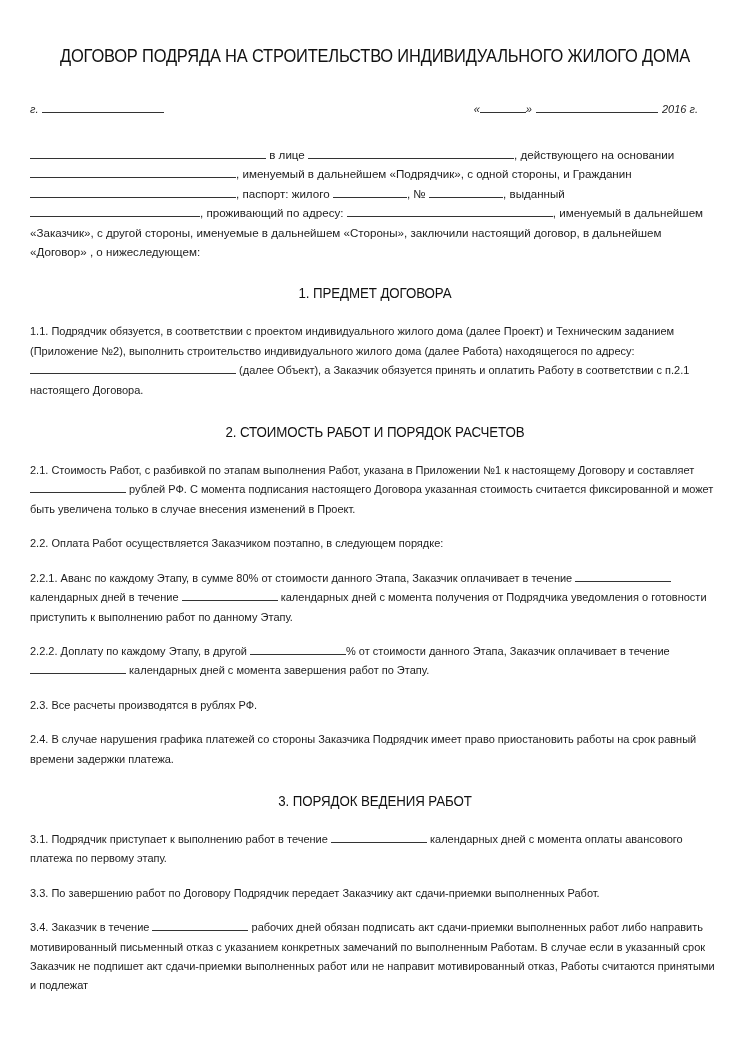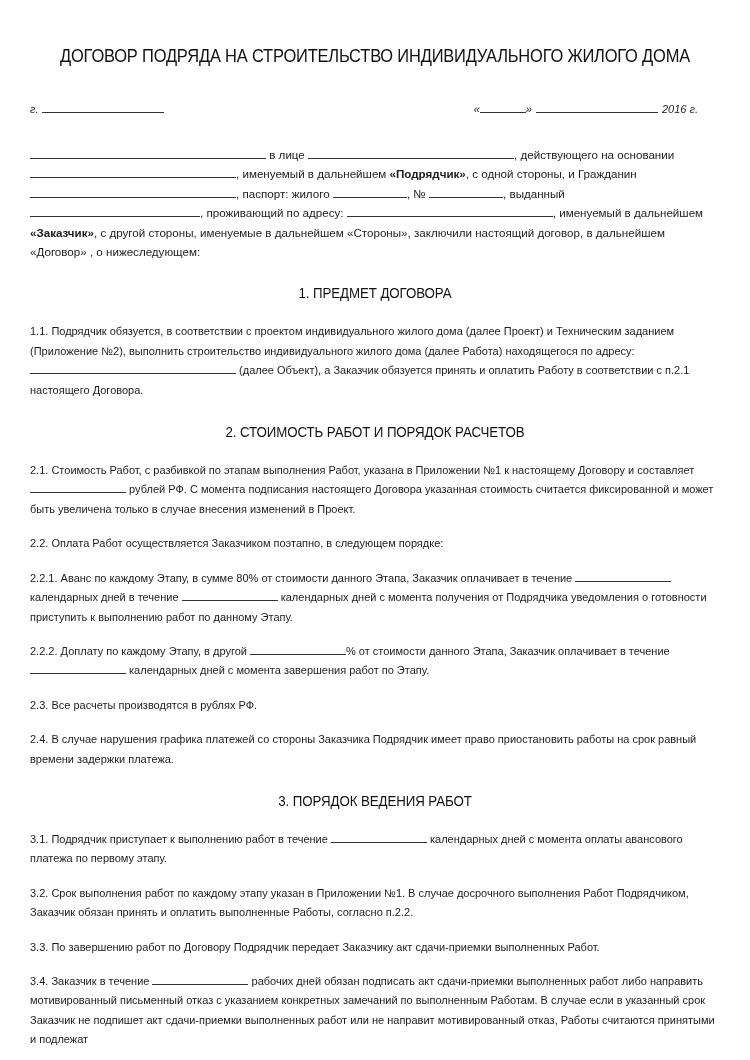--- a/index.html
+++ b/index.html
@@ -81,21 +81,21 @@
   .section-head {
     text-align: center;
     font-size: 14px;
     line-height: 20px;
     font-weight: 400;
     letter-spacing: -0.1px;
     transform: scaleX(0.95);
     margin: 22px 0 19px 0;
     color: #111111;
   }
-  .b { font-weight: 700; }
+  .b { font-weight: 400; }
   .blank {
     display: inline-block;
     border-bottom: 1.25px solid #333;
     height: 0.78em;
     vertical-align: baseline;
   }
   .bl-s  { width: 74px; }
   .bl-m  { width: 96px; }
   .bl-xl { width: 170px; }
   .bl-xxl{ width: 206px; }
@@ -179,23 +179,20 @@
     </p>
 
     <h2 class="section-head">3. ПОРЯДОК ВЕДЕНИЯ РАБОТ</h2>
 
     <p class="para">
       <span>3.1. Подрядчик приступает к выполнению работ в течение</span>
       <span class="blank bl-m"></span>
       <span>календарных дней с момента оплаты авансового платежа по первому этапу.</span>
     </p>
 
-    <p class="para">
-      <span>3.2. Срок выполнения работ по каждому этапу указан в Приложении №1. В случае досрочного выполнения Работ Подрядчиком, Заказчик обязан принять и оплатить выполненные Работы, согласно п.2.2.</span>
-    </p>
 
     <p class="para">
       <span>3.3. По завершению работ по Договору Подрядчик передает Заказчику акт сдачи-приемки выполненных Работ.</span>
     </p>
 
     <p class="para">
       <span>3.4. Заказчик в течение</span>
       <span class="blank bl-m"></span>
       <span>рабочих дней обязан подписать акт сдачи-приемки выполненных работ либо направить мотивированный письменный отказ с указанием конкретных замечаний по выполненным Работам. В случае если в указанный срок Заказчик не подпишет акт сдачи-приемки выполненных работ или не направит мотивированный отказ, Работы считаются принятыми и подлежат</span>
     </p>

